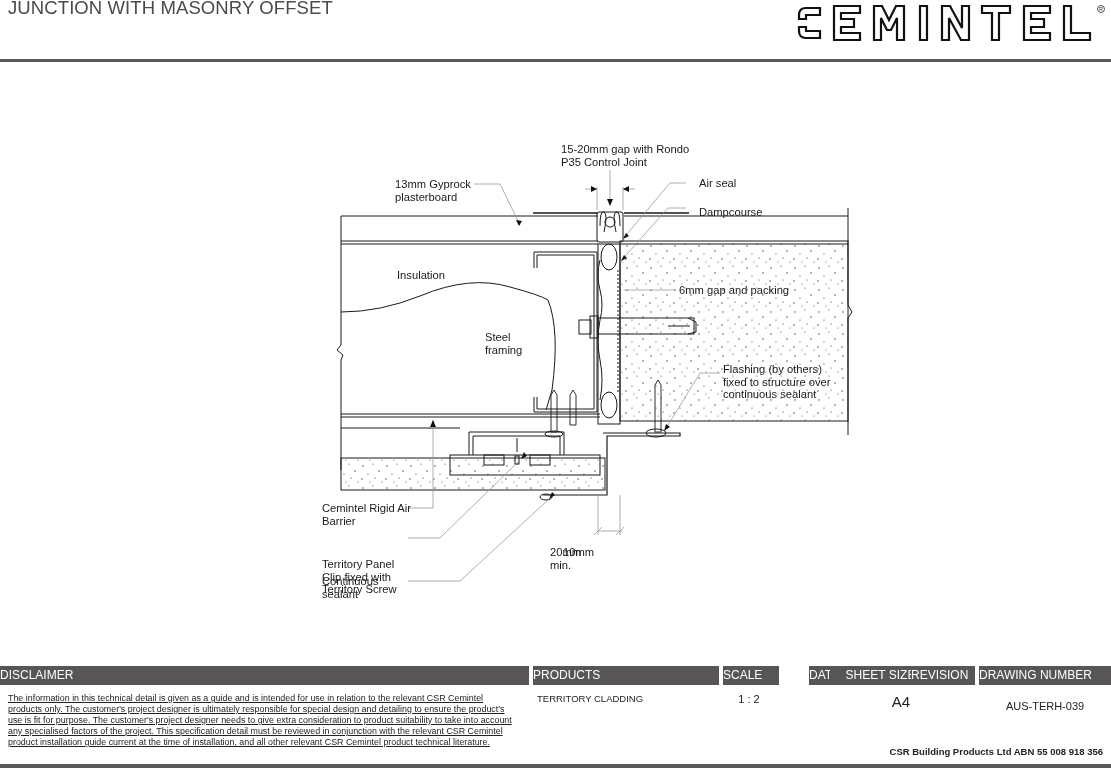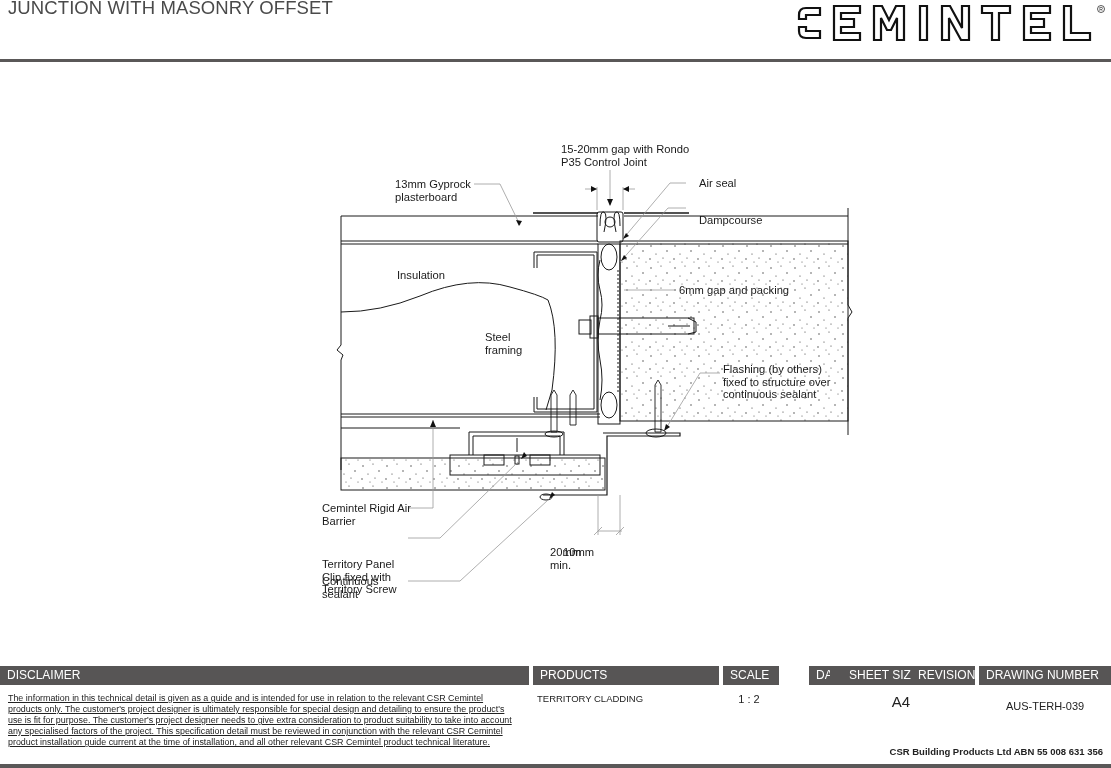--- a/index.html
+++ b/index.html
@@ -3,21 +3,21 @@
 <meta charset="utf-8">
 <style>
   html, body { margin:0; padding:0; background:#fff; }
   body { width:1111px; height:768px; position:relative; overflow:hidden; font-family:"Liberation Sans", sans-serif; color:#222; }
   .title { position:absolute; left:8px; top:-3px; font-size:18.5px; color:#4a4a4a; letter-spacing:0.1px; }
   .logo { position:absolute; left:796px; top:2px; width:312px; height:42px; }
   .top-rule { position:absolute; left:0; top:59px; width:1111px; height:3px; background:#5a5858; }
   .drawing { position:absolute; left:0; top:62px; width:1025px; height:600px; }
   .lbl { position:absolute; font-size:11.2px; line-height:12.5px; color:#1a1a1a; white-space:pre-line; }
   .footer { position:absolute; left:0; top:666px; width:1111px; height:102px; }
-  .fh { position:absolute; top:0; height:19px; background:#575555; color:#fff; font-size:12px; line-height:19px; padding-left:7px; box-sizing:border-box; }
+  .fh { position:absolute; top:0; height:19px; background:#575555; color:#fff; font-size:12px; line-height:19px; box-sizing:border-box; }
   .fv { position:absolute; font-size:10px; color:#222; }
   .disc { position:absolute; left:8px; top:27px; width:510px; font-size:8.9px; line-height:11px; color:#222;text-decoration:underline; }
   .abn { position:absolute; right:8px; top:80px; font-size:9.5px; font-weight:bold; color:#222; }
   .bottom-rule { position:absolute; left:0; top:764px; width:1111px; height:4px; background:#5a5858; }
 </style>
 </head>
 <body>
 
 <div class="title">JUNCTION WITH MASONRY OFFSET</div>
 
@@ -156,21 +156,21 @@
       <path d="M521 459 L524 452 L527 456 Z"></path>
       <path d="M549 499 L552 492 L555 495 Z"></path>
     </g>
   </svg>
 
   <div class="lbl" style="left:561px;top:81px;">15-20mm gap with Rondo
 P35 Control Joint</div>
   <div class="lbl" style="left:395px;top:116px;">13mm Gyprock
 plasterboard</div>
   <div class="lbl" style="left:699px;top:115px;">Air seal</div>
-  <div class="lbl" style="left:699px;top:152px;">Dampcourse</div>
+  <div class="lbl" style="left:699px;top:144px;">Dampcourse</div>
   <div class="lbl" style="left:397px;top:207px;">Insulation</div>
   <div class="lbl" style="left:679px;top:222px;">6mm gap and packing</div>
   <div class="lbl" style="left:485px;top:269px;">Steel
 framing</div>
   <div class="lbl" style="left:723px;top:301px;">Flashing (by others)
 fixed to structure over
 continuous sealant</div>
   <div class="lbl" style="left:322px;top:440px;">Cemintel Rigid Air
 Barrier</div>
   <div class="lbl" style="left:322px;top:496px;">Territory Panel
@@ -192,16 +192,16 @@
   <div class="fh" style="left:911px;width:64px;">REVISION</div>
   <div class="fh" style="left:979px;width:146px;">DRAWING NUMBER</div>
 
   <div class="disc">The information in this technical detail is given as a guide and is intended for use in relation to the relevant CSR Cemintel products only. The customer's project designer is ultimately responsible for special design and detailing to ensure the product's use is fit for purpose. The customer's project designer needs to give extra consideration to product suitability to take into account any specialised factors of the project. This specification detail must be reviewed in conjunction with the relevant CSR Cemintel product installation guide current at the time of installation, and all other relevant CSR Cemintel product technical literature.</div>
   <div class="fv" style="left:537px;top:27px;font-size:9.5px;">TERRITORY CLADDING</div>
   <div class="fv" style="left:723px;top:27px;width:52px;text-align:center;font-size:11px;">1 : 2</div>
   <div class="fv" style="left:775px;top:27px;width:52px;text-align:center;font-size:11px;"></div>
   <div class="fv" style="left:830px;top:27px;width:80px;text-align:right;font-size:15px;">A4</div>
   <div class="fv" style="left:911px;top:27px;width:66px;text-align:center;font-size:11px;"></div>
   <div class="fv" style="left:979px;top:27px;width:132px;text-align:center;font-size:11px;margin-top:7px;">AUS-TERH-039</div>
-  <div class="abn">CSR Building Products Ltd ABN  55 008 631 356</div>
+  <div class="abn">CSR Building Products Ltd ABN  55 008 918 356</div>
 </div>
 
 <div class="bottom-rule"></div>
 
 </body></html>

